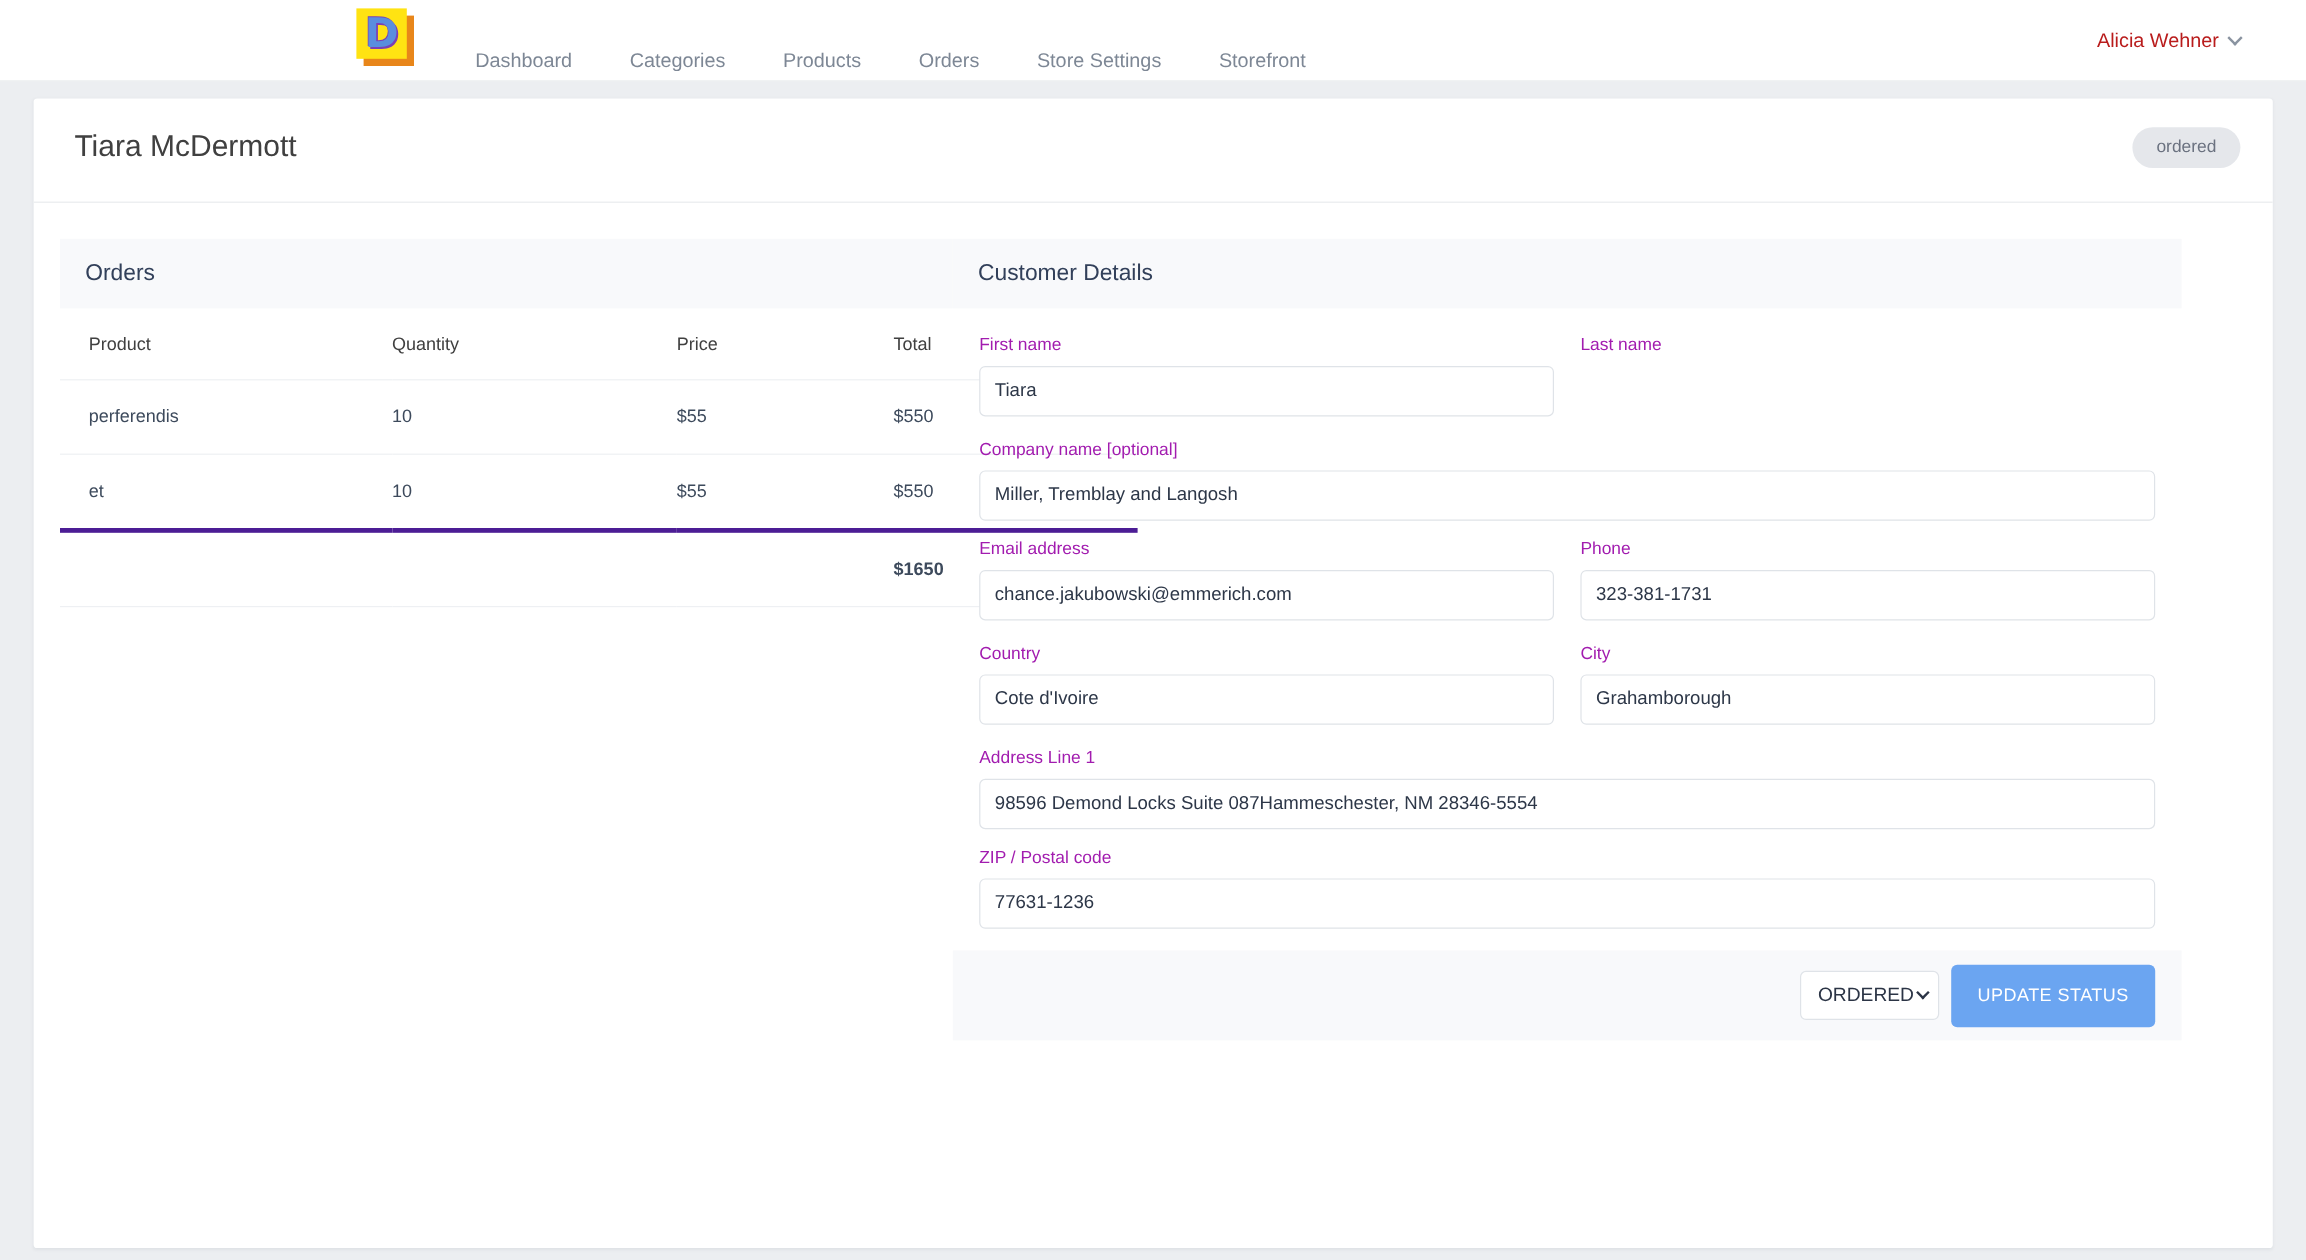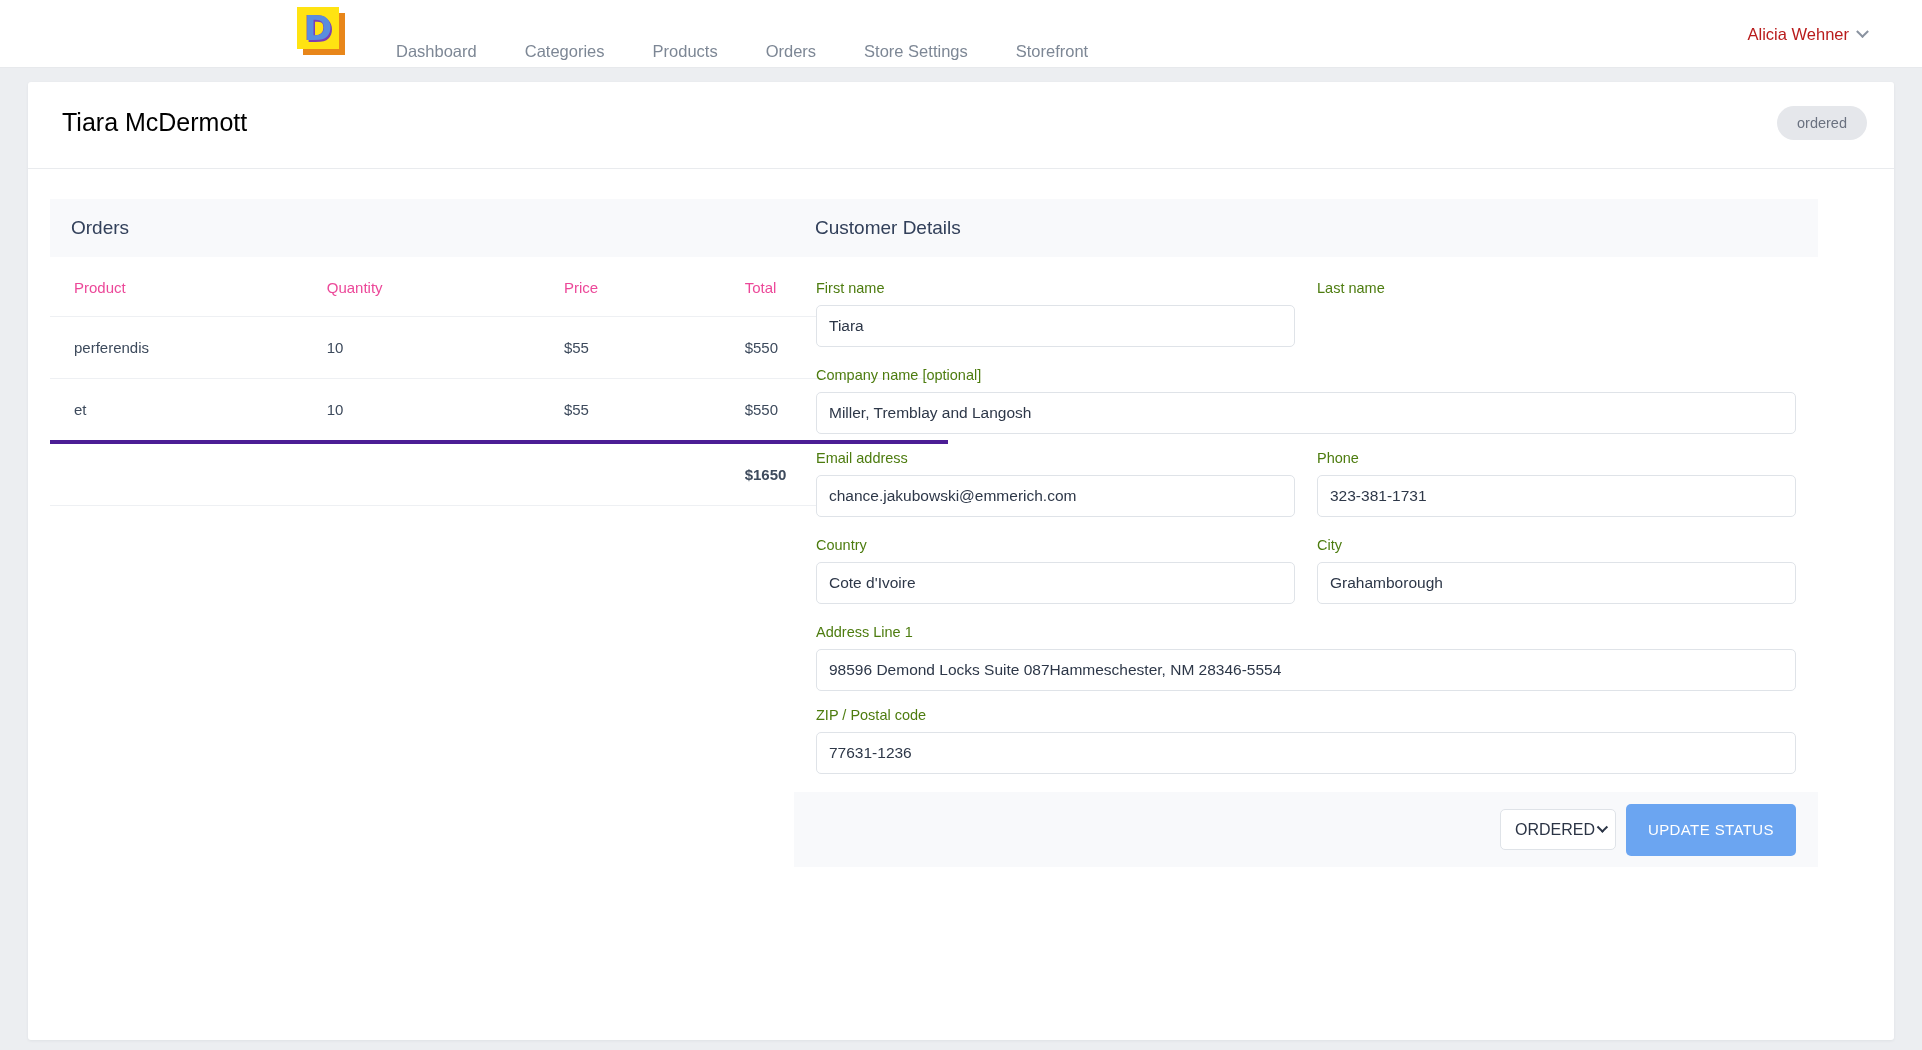--- a/index.html
+++ b/index.html
@@ -71,21 +71,21 @@
     border-radius: 3px;
     box-shadow: 0 1px 3px rgba(22,28,45,0.06);
     overflow: hidden;
   }
   .card-head {
     position: relative; height: 87px;
     border-bottom: 1px solid #e9ebee;
   }
   .page-title {
     position: absolute; left: 34px; top: 26px;
-    font-size: 25px; color: #000000; font-weight: 400; text-align: right;
+    font-size: 25px; color: #404040; font-weight: 400; text-align: right;
   }
   .status-pill {
     position: absolute; right: 27px; top: 24px;
     background: #e5e7eb; color: #6b7280;
     border-radius: 999px;
     padding: 9px 20px; font-size: 14.5px;
   }
 
   
   .cols { position: relative; display: flex; }
@@ -96,21 +96,21 @@
     background: #f8f9fb;
     height: 58px; display: flex; align-items: center;
     padding-left: 21px;
     font-size: 19px; color: #32405a; font-weight: 400;
   }
 
   
   .orders-table { width: 898px; border-collapse: collapse; }
   .orders-table th {
     text-align: left; font-weight: 400;
-    font-size: 15px; color: #ec4899;
+    font-size: 15px; color: #404040;
     padding: 22px 0 20px 0;
   }
   .orders-table td {
     font-size: 15px; color: #3d4a5c;
     padding: 22px 0 22px 0;
     border-top: 1px solid #eef0f3;
   }
   .c-product  { width: 245px; padding-left: 24px !important; }
   .c-qty      { width: 210px; margin-left: 28px; }
   .c-price    { width: 160px; }
@@ -118,21 +118,21 @@
   .row-total td { border-top: 4px solid #4c1d95; border-bottom: 1px solid #eef0f3; }
   .grand { font-weight: bold; color: #222b3a; }
 
   
   .form-area { padding: 23px 22px 0 22px; }
   .frow { display: flex; gap: 22px; margin-bottom: 4px; }
   .fgroup { margin-bottom: 16px; }
   .fgroup.half { width: 330px; flex: 1 1 0; }
   .fgroup.full { width: 100%; }
   .flabel {
-    display: block; font-size: 14.5px; color: #4d7c0f;
+    display: block; font-size: 14.5px; color: #a21caf;
     margin-bottom: 9px;
   }
   .finput {
     width: 100%; height: 42px;
     border: 1px solid #dfe3e8; border-radius: 5px;
     background: #fff; padding: 0 12px;
     font-size: 15.5px; color: #2d3748;
     font-family: "Liberation Sans", sans-serif;
     outline: none;
   }

